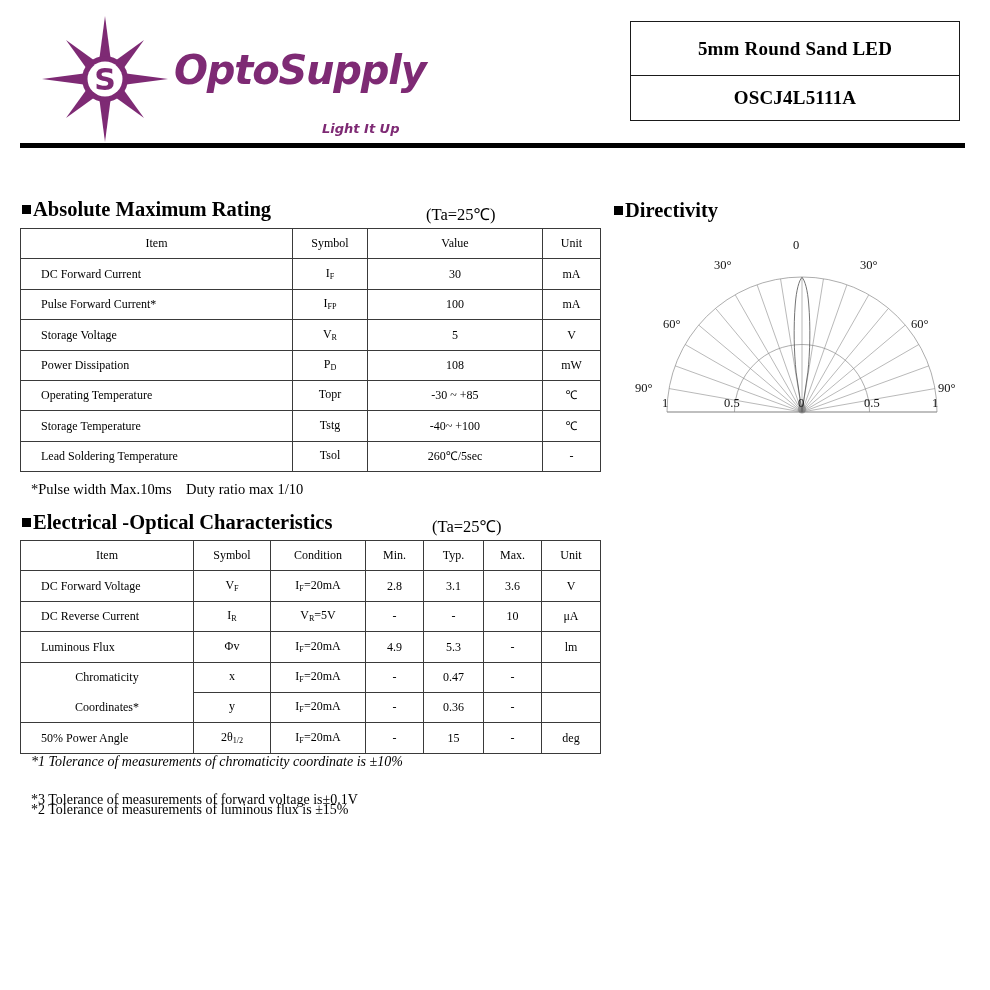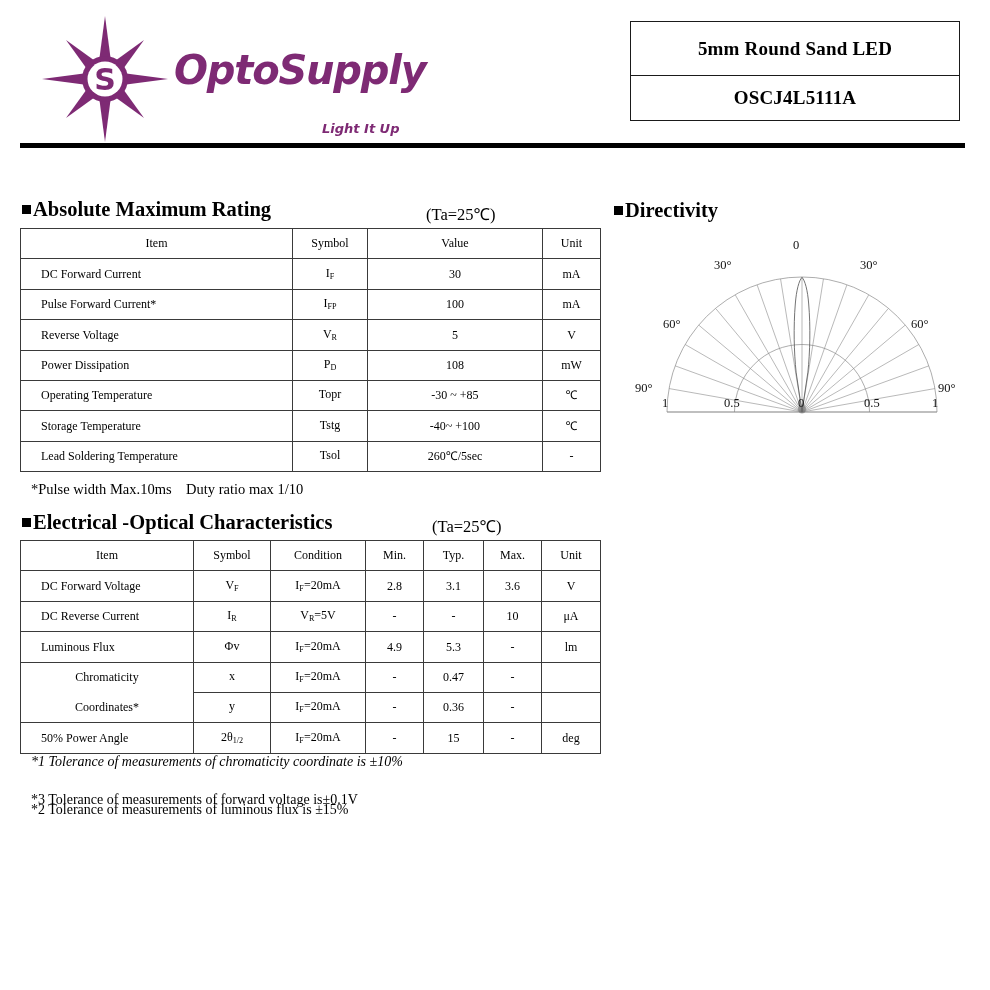--- a/index.html
+++ b/index.html
@@ -172,21 +172,21 @@
         <td>30</td>
         <td>mA</td>
       </tr>
       <tr>
         <td class="left">Pulse Forward Current*</td>
         <td><span>I</span><sub>FP</sub></td>
         <td>100</td>
         <td>mA</td>
       </tr>
       <tr>
-        <td class="left">Reverse Voltage</td>
+        <td class="left">Storage Voltage</td>
         <td><span>V</span><sub>R</sub></td>
         <td>5</td>
         <td>V</td>
       </tr>
       <tr>
         <td class="left">Power Dissipation</td>
         <td><span>P</span><sub>D</sub></td>
         <td>108</td>
         <td>mW</td>
       </tr>

